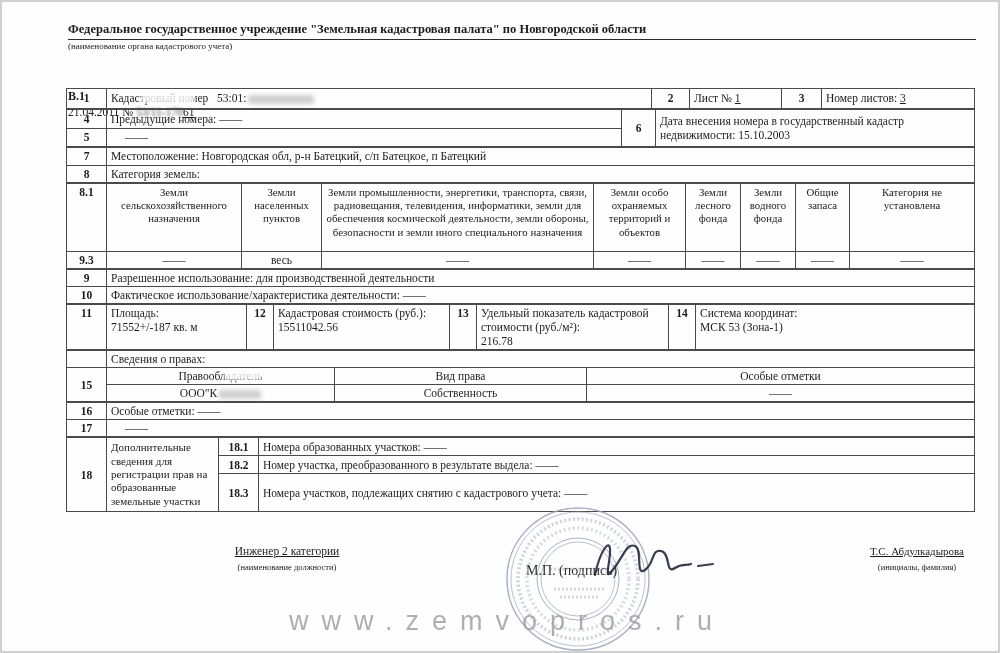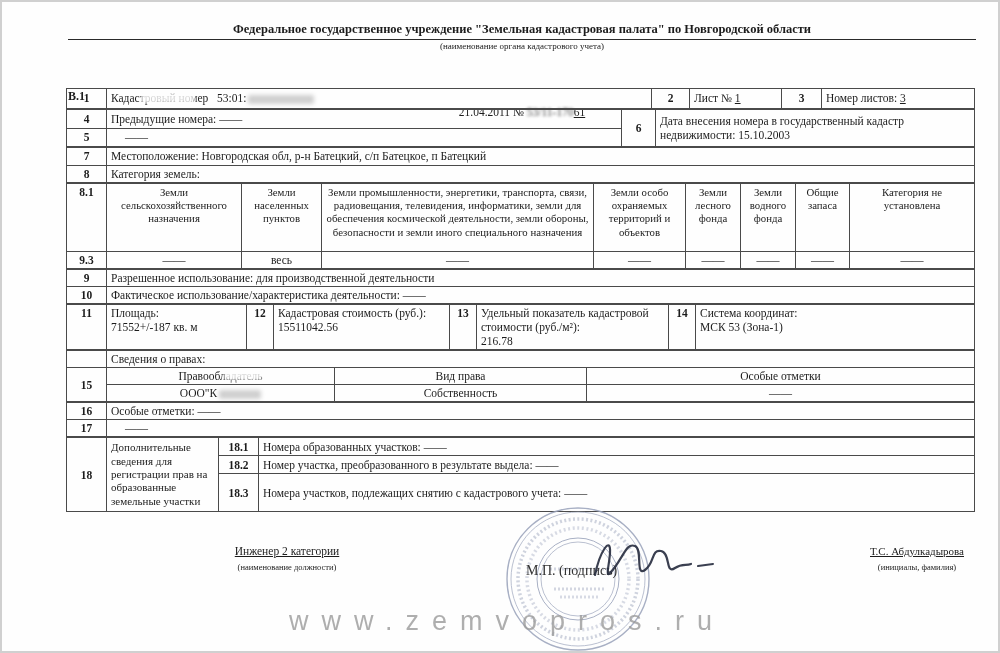--- a/index.html
+++ b/index.html
@@ -2,21 +2,21 @@
 <html><head>
 <meta charset="utf-8">
 <style>
   html,body { margin:0; padding:0; background:#e9e9e9; }
   .page {
     position:relative; width:996px; height:649px; margin:0 auto;
     background:#fefefe; border:2px solid #d0d0d0; overflow:hidden;
     font-family:"Liberation Serif", serif; color:#1c1c1c;
   }
   
-  .hdr { position:absolute; left:66px; top:20px; width:908px;text-align:center; }
+  .hdr { position:absolute; left:66px; top:20px; width:908px; }
   .org { font-size:12.5px; font-weight:bold; border-bottom:1px solid #2a2a2a; padding-bottom:2px; }
   .org-cap { font-size:9px; color:#222; margin-top:1px; }
   .title-row { display:flex; justify-content:space-between; align-items:baseline; margin-top:7px; }
   .doc-title { font-size:13.5px; font-weight:bold; }
   .doc-sub { font-size:11px; font-weight:bold; margin-left:6px; }
   .form-code { font-size:12px; font-weight:bold;margin-top:31px; }
   .doc-no { font-size:11.5px; margin-top:2px; }
   .fuzz { filter:blur(1.4px); opacity:.85; }
   .u { text-decoration:underline;margin-top:20px; }
   

